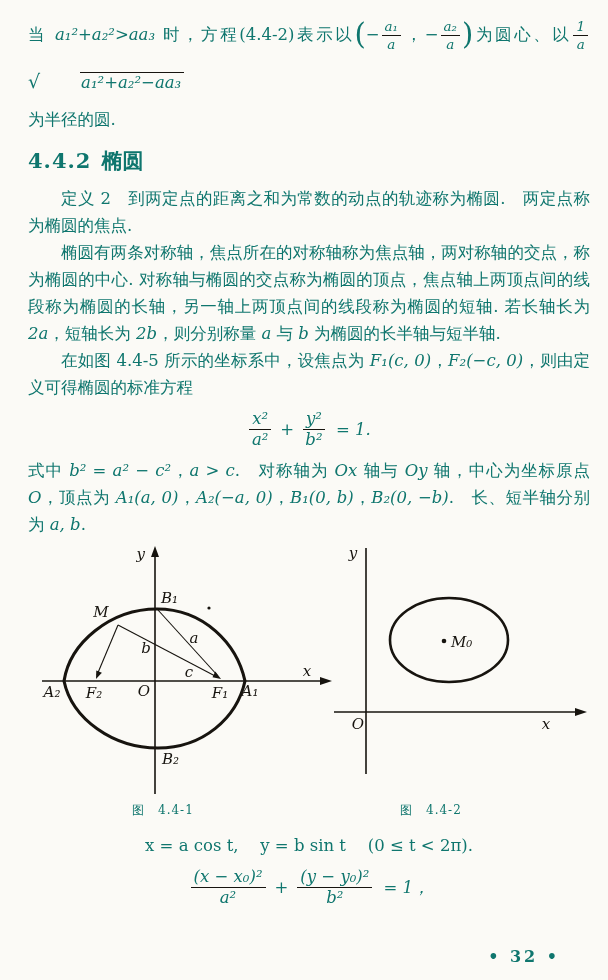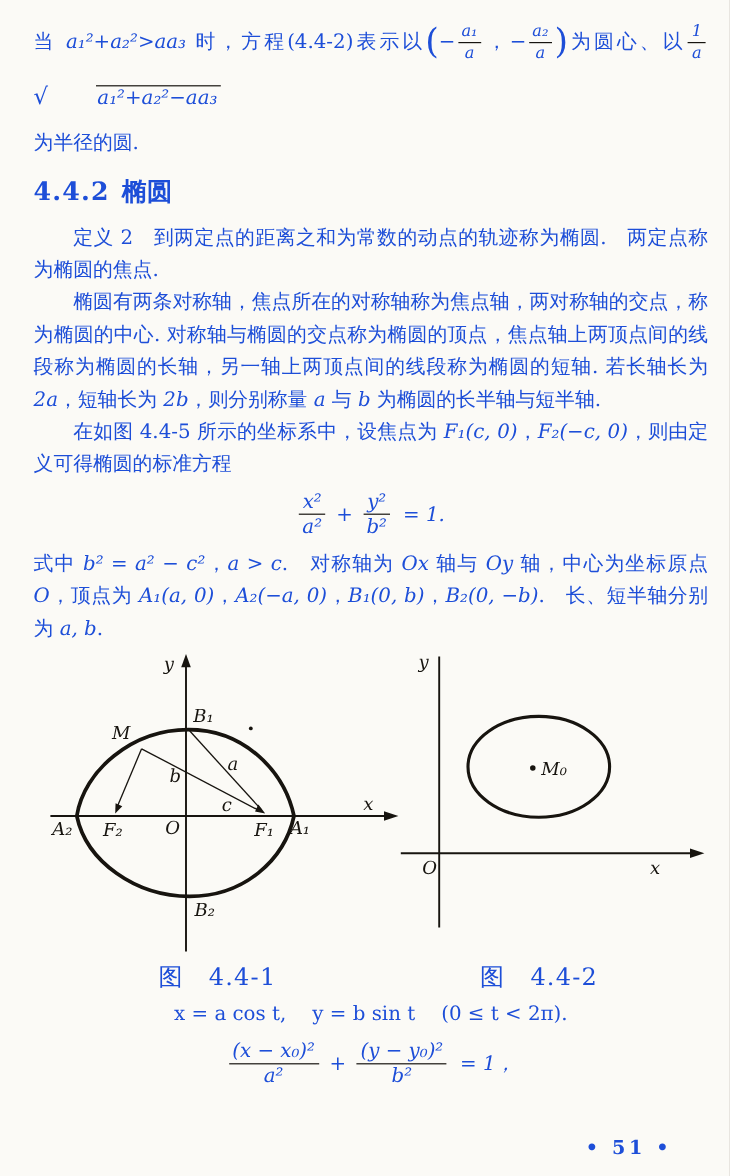--- a/index.html
+++ b/index.html
@@ -3,21 +3,21 @@
 <meta charset="utf-8">
 <style>
   html,body{margin:0;padding:0;background:#d8d5cd;}
   .page{
     position:relative;
     width:608px;height:980px;
     box-sizing:border-box;
     background:#fbfaf6;
     padding:12px 18px 0 28px;
     font-family:"DejaVu Serif","Liberation Serif",serif;
-    color:#1d4ed8;
+    color:#0f766e;
     font-size:16.5px;
     overflow:hidden;
   }
   .para{margin:0;line-height:27px;text-align:justify;}
   .indent{text-indent:2em;}
   .rb{font-weight:normal;}
   .ri{font-style:italic;}
   .heading{
     margin:14px 0 10px;
     font-size:21px;font-weight:bold;
@@ -37,21 +37,21 @@
   .sqrt .rad{border-top:1.5px solid #17140f;font-style:italic;padding:0 3px 0 1px;margin-left:40px;}
   .eq{text-align:center;margin:9px 0 7px;line-height:1;}
   .eq .op{margin:0 7px;vertical-align:middle;}
   .eq .rhs{margin-left:9px;font-style:italic;vertical-align:middle;}
   .eqline{text-align:center;margin:4px 0 6px;line-height:27px;}
   
   .figures{position:relative;height:254px;margin-top:6px;}
   .fig1{position:absolute;left:0;top:0;}
   .fig2{position:absolute;left:303px;top:0;}
   .captions{position:relative;height:26px;margin-top:4px;}
-  .captions span{position:absolute;font-size:20px;letter-spacing:1px;}
+  .captions span{position:absolute;font-size:12px;letter-spacing:1px;}
   .cap1{left:104px;}
   .cap2{left:372px;}
   svg text{font-family:"DejaVu Serif","Liberation Serif",serif;font-size:15px;fill:#17140f;}
   svg .it{font-style:italic;}
   svg .ax{stroke:#17140f;stroke-width:1.6;fill:none;}
   svg .el{stroke:#17140f;stroke-width:3.1;fill:none;}
   svg .el2{stroke:#17140f;stroke-width:2.6;fill:none;}
   svg .seg{stroke:#17140f;stroke-width:1.1;fill:none;}
   svg .ah{fill:#17140f;stroke:none;}
   .pageno{position:absolute;right:48px;bottom:14px;font-size:16px;
@@ -133,14 +133,14 @@
     <span class="cap2">图　4.4-2</span>
   </div>
 
   <div class="eqline">x = a cos t,　 y = b sin t　 (0 ≤ t &lt; 2π).</div>
 
 
   <div class="eq">
     <span class="mfrac"><span class="fn">(x − x₀)²</span><span class="fd">a²</span></span><span class="op">+</span><span class="mfrac"><span class="fn">(y − y₀)²</span><span class="fd">b²</span></span><span class="rhs">= 1，</span>
   </div>
 
-  <div class="pageno">• 51 •</div>
+  <div class="pageno">• 32 •</div>
 </div>
 
 </body></html>

